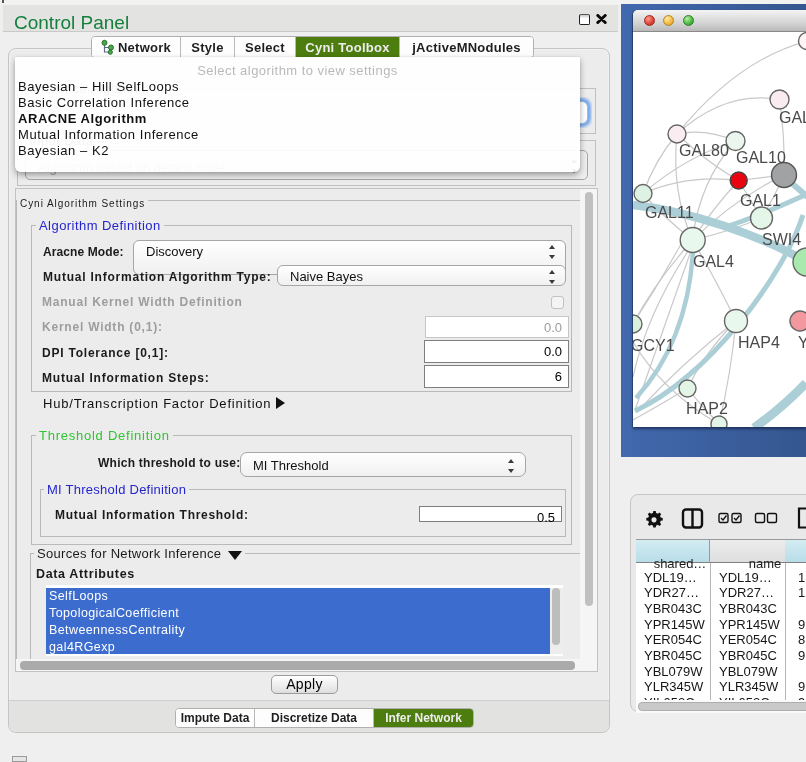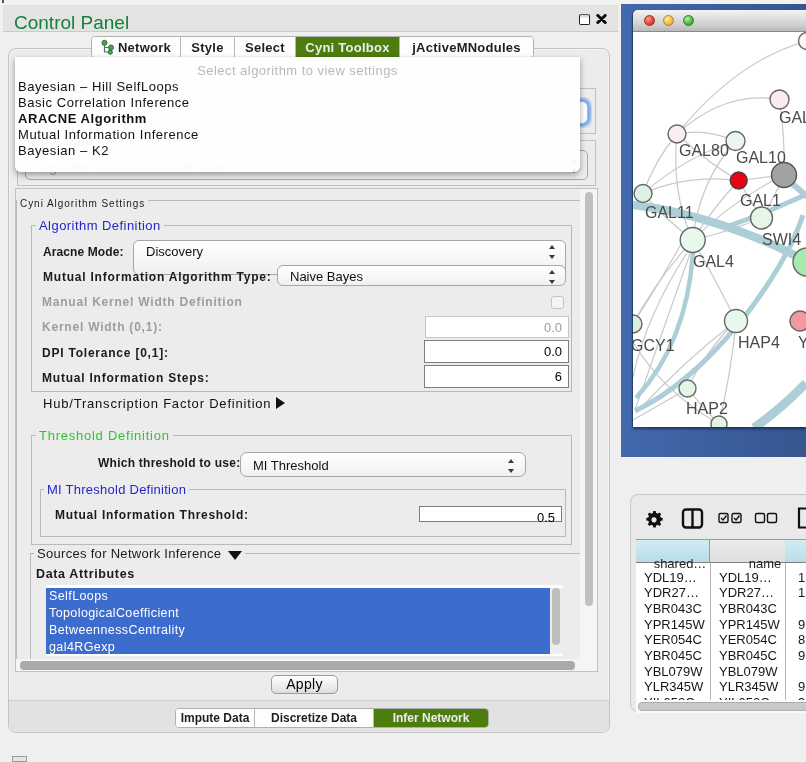--- a/index.html
+++ b/index.html
@@ -172,21 +172,21 @@
 <div class="it" style="top:38px">Basic Correlation Inference</div>
 <div class="it" style="top:54px;font-weight:bold">ARACNE Algorithm</div>
 <div class="it" style="top:70px">Mutual Information Inference</div>
 <div class="it" style="top:85.5px">Bayesian – K2</div>
 </div>
 
 <div id="apply" class="abs">Apply</div>
 <div id="bottabs" class="tstrip abs" style="height:20px">
 <div class="seg" style="width:79px;font-size:12px;letter-spacing:0">Impute Data</div>
 <div class="seg" style="width:119px;font-size:12px;letter-spacing:0">Discretize Data</div>
-<div class="seg sel" style="width:114px;font-size:12px;letter-spacing:0">Infer Network</div>
+<div class="seg sel" style="width:99px;font-size:12px;letter-spacing:0">Infer Network</div>
 </div>
 
 <div class="abs" style="left:12px;top:756px;width:15px;height:6px;border:1px solid #9a9a9a;background:#e5e5e5"></div>
 
 <div id="desktop" class="abs"></div>
 <div id="netwin" class="abs">
 <div id="nettitle">
 <div class="light" style="left:11px;background:radial-gradient(circle at 35% 30%,#ff9a8a,#dd4238 60%,#b02c24);border:0.5px solid #9f2b22"></div>
 <div class="light" style="left:30px;background:radial-gradient(circle at 35% 30%,#ffe9a8,#f5b73d 60%,#cf8f1f);border:0.5px solid #b5871f"></div>
 <div class="light" style="left:50px;background:radial-gradient(circle at 35% 30%,#b8f0a8,#47b83c 60%,#2f8f28);border:0.5px solid #2f7f28"></div>

